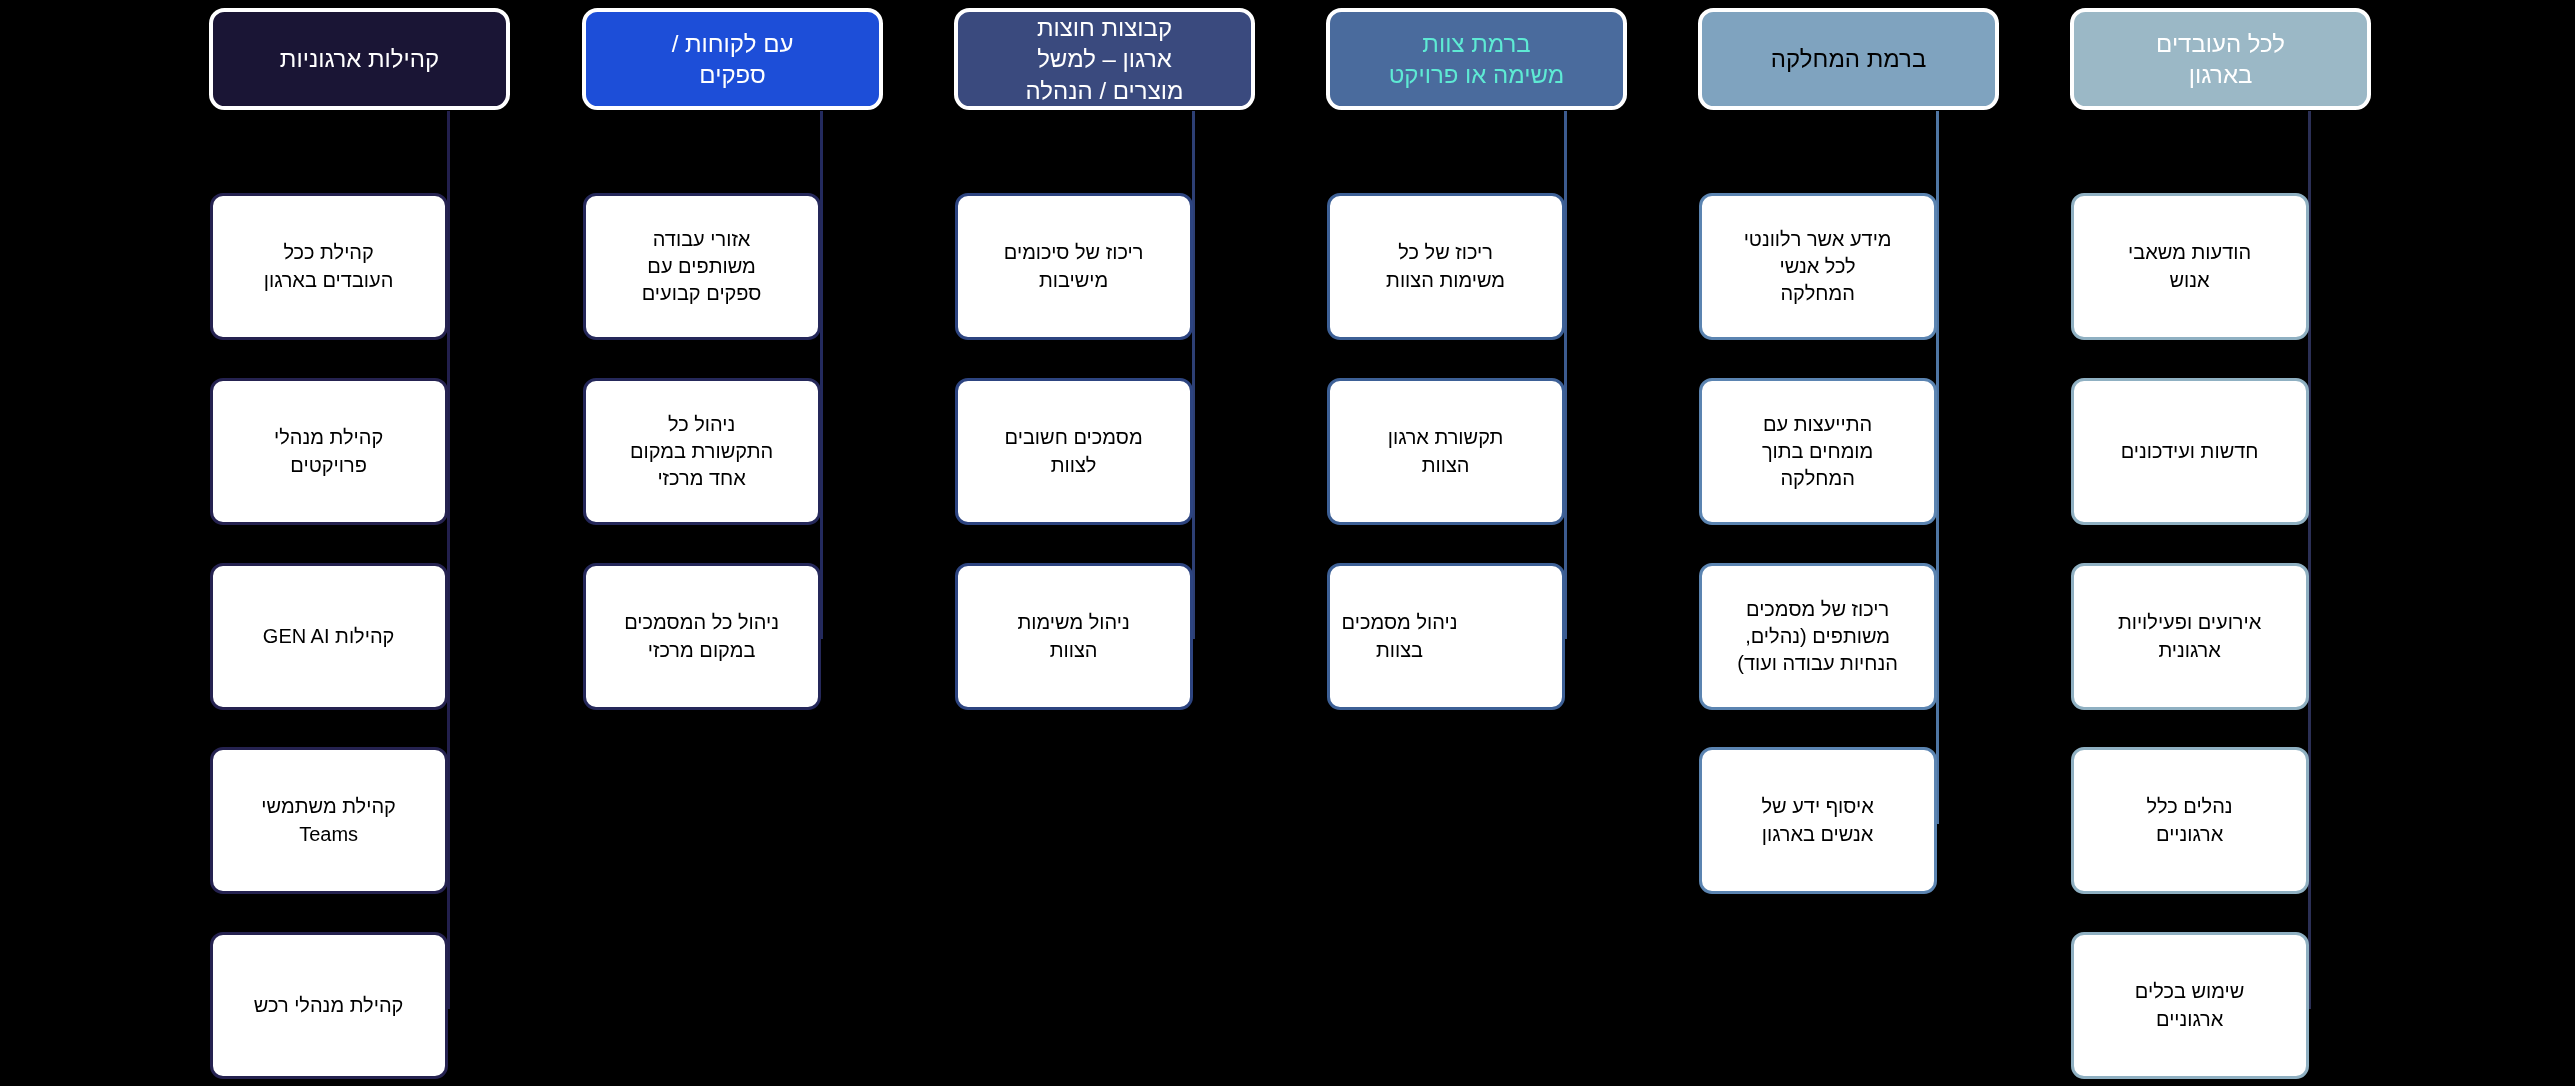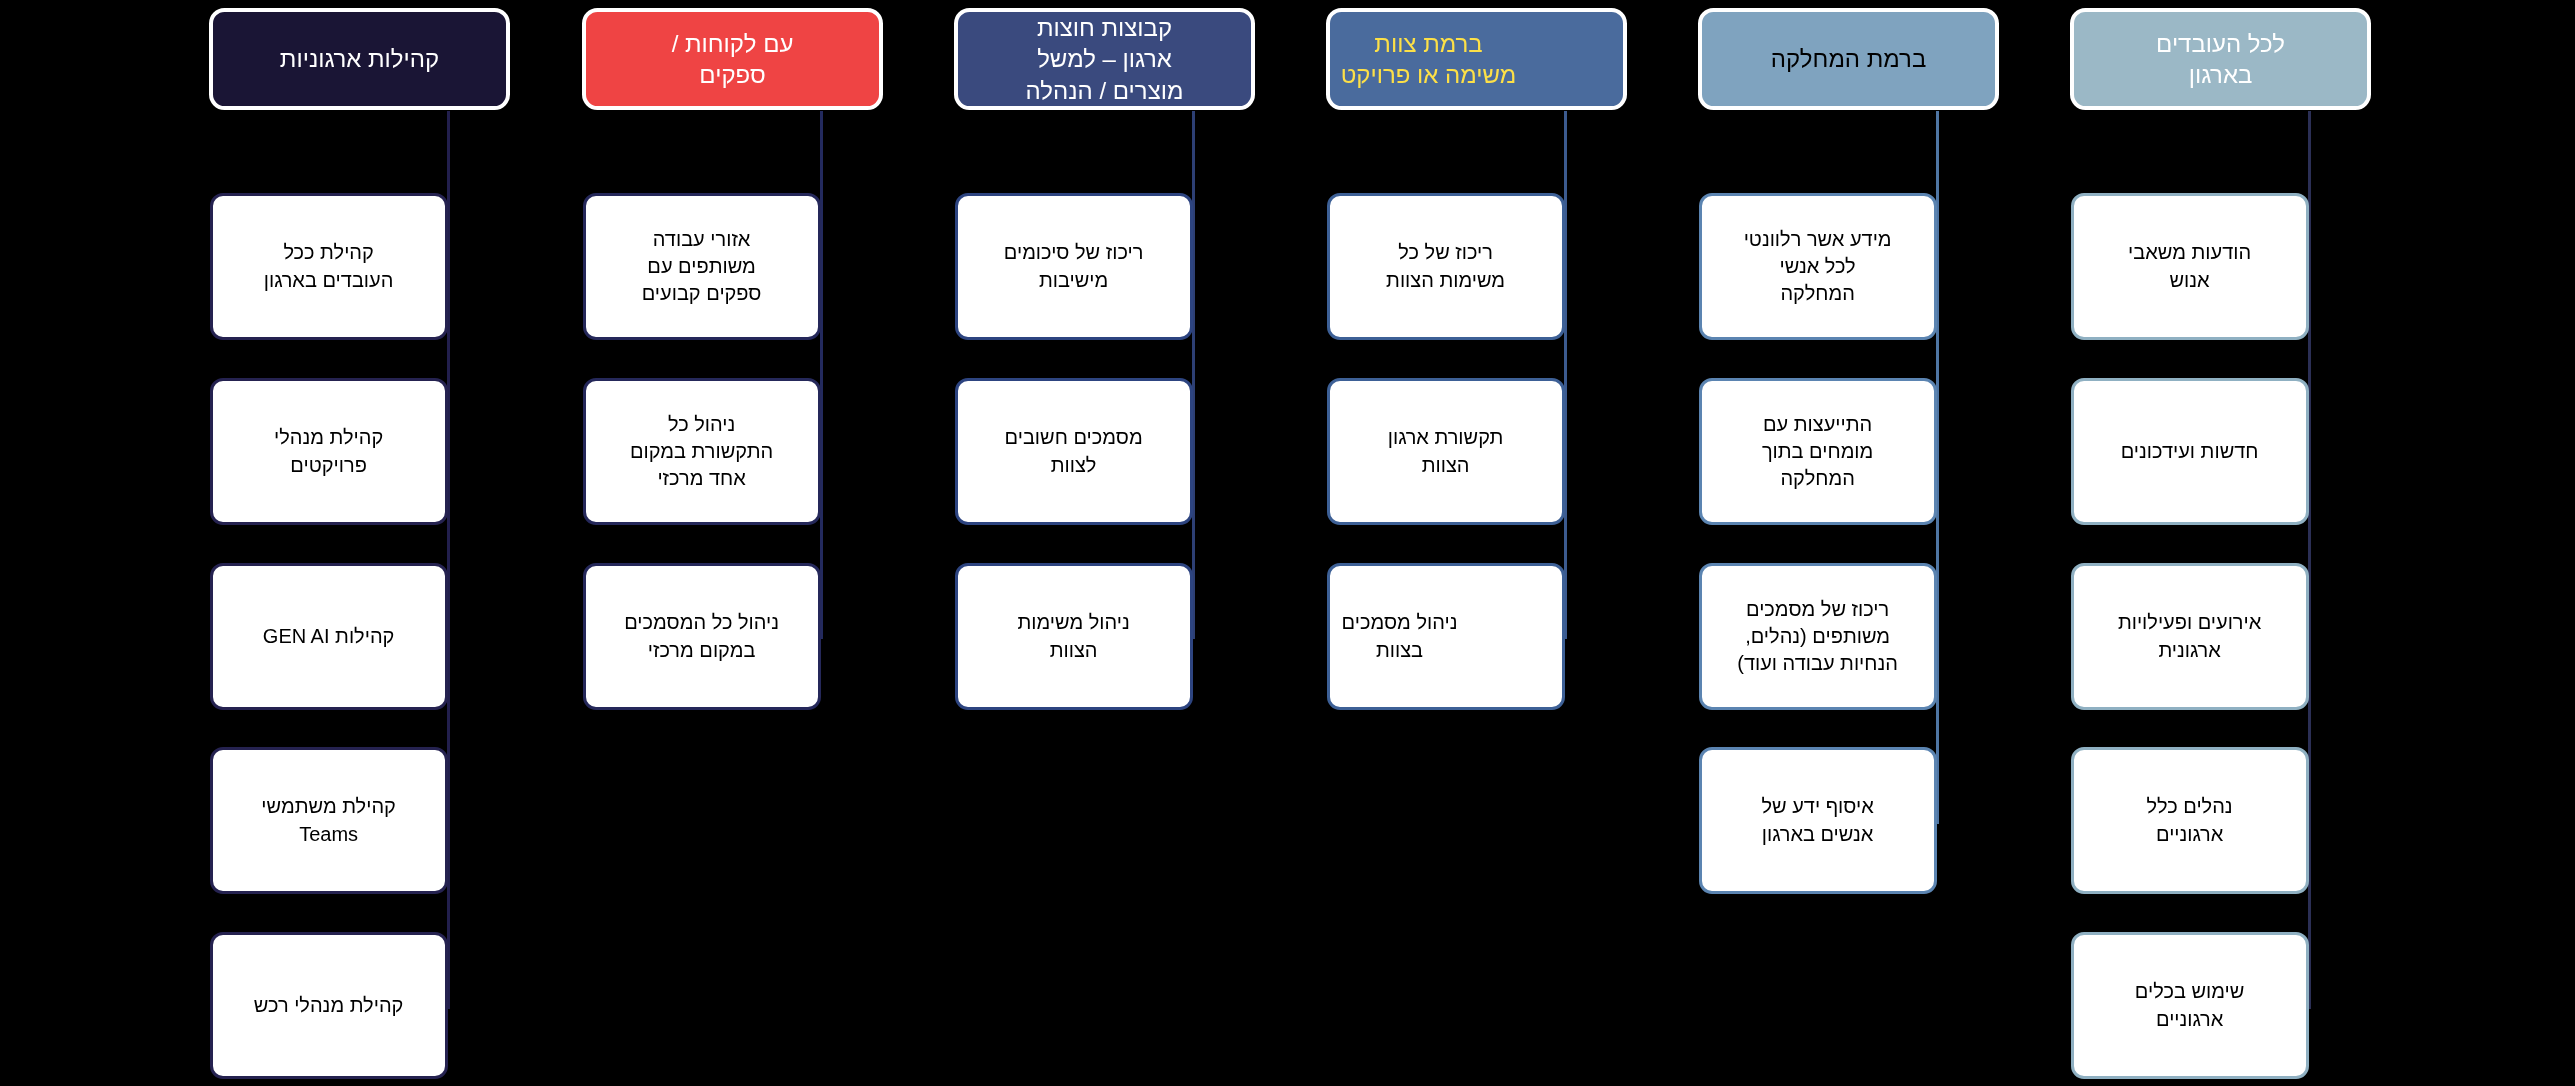--- a/index.html
+++ b/index.html
@@ -112,21 +112,21 @@
         <span>קהילת משתמשי
 Teams</span>
       </div>
       <div class="branch" style="left: 234px; width: 6.5px; top: 1006px; background: rgb(34, 31, 77);"></div>
       <div class="card" style="top: 932px; border-color: rgb(37, 34, 80);">
         <span>קהילת מנהלי רכש</span>
       </div>
     </div>
     <div class="column" style="left: 582px;">
       <div class="spine" style="left: 238px; top: 111px; height: 526px; background: rgb(35, 42, 94);"></div>
-      <div class="header-card" style="background: #ef4444; border-color: rgb(255, 255, 255); color: rgb(255, 255, 255);">
+      <div class="header-card" style="background: #1d4ed8; border-color: rgb(255, 255, 255); color: rgb(255, 255, 255);">
         <span>עם לקוחות /
 ספקים</span>
       </div>
       <div class="branch" style="left: 234px; width: 6.5px; top: 267px; background: rgb(35, 42, 94);"></div>
       <div class="card" style="top: 193px; border-color: rgb(37, 40, 90);">
         <span>אזורי עבודה
 משותפים עם
 ספקים קבועים</span>
       </div>
       <div class="branch" style="left: 234px; width: 6.5px; top: 452px; background: rgb(35, 42, 94);"></div>
@@ -159,21 +159,21 @@
 לצוות</span>
       </div>
       <div class="branch" style="left: 234px; width: 6.5px; top: 636px; background: rgb(45, 63, 116);"></div>
       <div class="card" style="top: 563px; border-color: rgb(45, 68, 128);">
         <span>ניהול משימות
 הצוות</span>
       </div>
     </div>
     <div class="column" style="left: 1326px;">
       <div class="spine" style="left: 238px; top: 111px; height: 526px; background: rgb(60, 91, 143);"></div>
-      <div class="header-card" style="background: rgb(74, 107, 157); border-color: rgb(255, 255, 255); color: #fde047; justify-content: flex-end;">
+      <div class="header-card" style="background: rgb(74, 107, 157); border-color: rgb(255, 255, 255); color: #5eead4;">
         <span>ברמת צוות
 משימה או פרויקט</span>
       </div>
       <div class="branch" style="left: 234px; width: 6.5px; top: 267px; background: rgb(60, 91, 143);"></div>
       <div class="card" style="top: 193px; border-color: rgb(61, 96, 150);">
         <span>ריכוז של כל
 משימות הצוות</span>
       </div>
       <div class="branch" style="left: 234px; width: 6.5px; top: 452px; background: rgb(60, 91, 143);"></div>
       <div class="card" style="top: 378px; border-color: rgb(61, 96, 150);">

